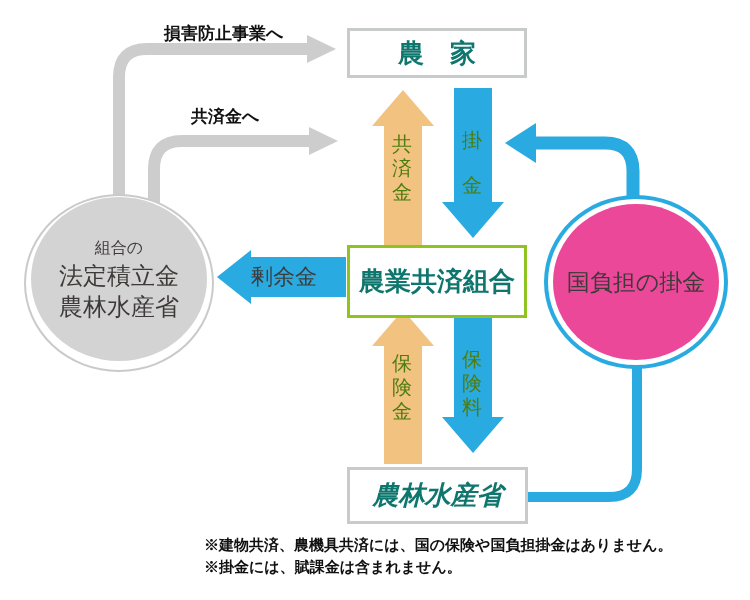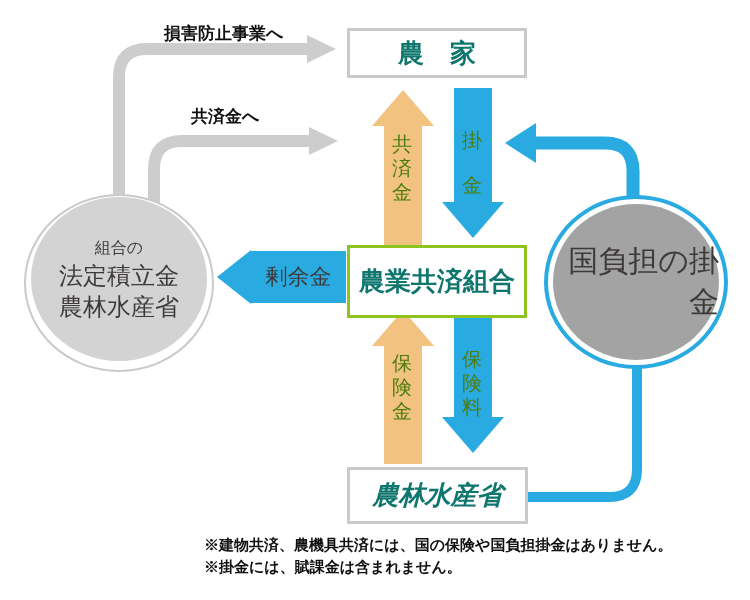--- a/index.html
+++ b/index.html
@@ -9,27 +9,27 @@
   }
   svg.connectors{position:absolute;left:0;top:0;width:750px;height:600px;}
   .path-gray{fill:none;stroke:#CDCDCD;stroke-width:12;}
   .head-gray{fill:#CDCDCD;stroke:none;}
   .path-blue{fill:none;stroke:#29ABE2;}
   .head-blue{fill:#29ABE2;stroke:none;}
 
   
   .circle-outer{position:absolute;border-radius:50%;background:#fff;box-sizing:border-box;}
   .circle-inner{position:absolute;border-radius:50%;display:flex;flex-direction:column;
-    align-items:center;justify-content:center;text-align:right;}
+    align-items:center;justify-content:center;text-align:center;}
   .reserve-outer{left:24px;top:194px;width:190px;height:178px;border:2px solid #C9CACA;}
   .reserve-inner{inset:5px;background:#D3D3D4;color:#3E3A39;transform:translateY(-4px);}
   .reserve-l1{font-size:16px;line-height:24px;}
   .reserve-l2{font-size:24px;line-height:31px;}
   .gov-outer{left:544px;top:195px;width:184px;height:174px;border:4px solid #29ABE2;}
-  .gov-inner{inset:5px;background:#a3a3a3;color:#3E3A39;font-size:30px;font-family:Liberation Serif, serif;}
+  .gov-inner{inset:5px;background:#ec4899;color:#3E3A39;font-size:23px;font-family:Liberation Serif, serif;}
 
   
   .box{position:absolute;background:#fff;box-sizing:border-box;display:flex;
     align-items:center;justify-content:center;font-weight:bold;font-size:26px;color:#0f766e;}
   .box-farmer{left:347px;top:28px;width:180px;height:50px;border:3px solid #C9CACA;}
   .box-union{left:347px;top:245px;width:180px;height:73px;border:3px solid #8FC31F;}
   .box-maff{left:347px;top:467px;width:181px;height:57px;border:3px solid #C9CACA;font-style:italic;}
 
   
   .block-arrow{position:absolute;display:flex;flex-direction:column;align-items:center;}
@@ -47,22 +47,22 @@
   .ar-kyosaikin{left:372px;top:90px;width:62px;height:156px;}
   .ar-kakekin{left:442px;top:88px;width:62px;height:150px;}
   .ar-hokenkin{left:372px;top:310px;width:62px;height:154px;}
   .ar-hokenryo{left:442px;top:312px;width:62px;height:141px;}
 
   
   .arrow-left{position:absolute;left:217px;top:250px;width:129px;height:54px;
     display:flex;align-items:center;}
   .al-head{width:0;height:0;border-top:27px solid transparent;
     border-bottom:27px solid transparent;border-right:34px solid #29ABE2;}
-  .al-body{flex:1;height:52px;background:#29ABE2;display:flex;align-items:center;
-    justify-content:center;font-size:22px;color:#3E3A39;}
+  .al-body{flex:1;height:40px;background:#29ABE2;display:flex;align-items:center;
+    font-size:22px;color:#3E3A39;}
 
   
   .flow-label{position:absolute;font-weight:bold;font-size:17px;color:#111;white-space:nowrap;}
   .lbl-damage{left:164px;top:22px;}
   .lbl-tokyosai{left:191px;top:105px;}
 
   
   .notes{position:absolute;left:204px;top:536px;font-weight:bold;font-size:15px;
     line-height:22px;color:#111;white-space:nowrap;font-family:Liberation Mono, monospace;}
 </style>

